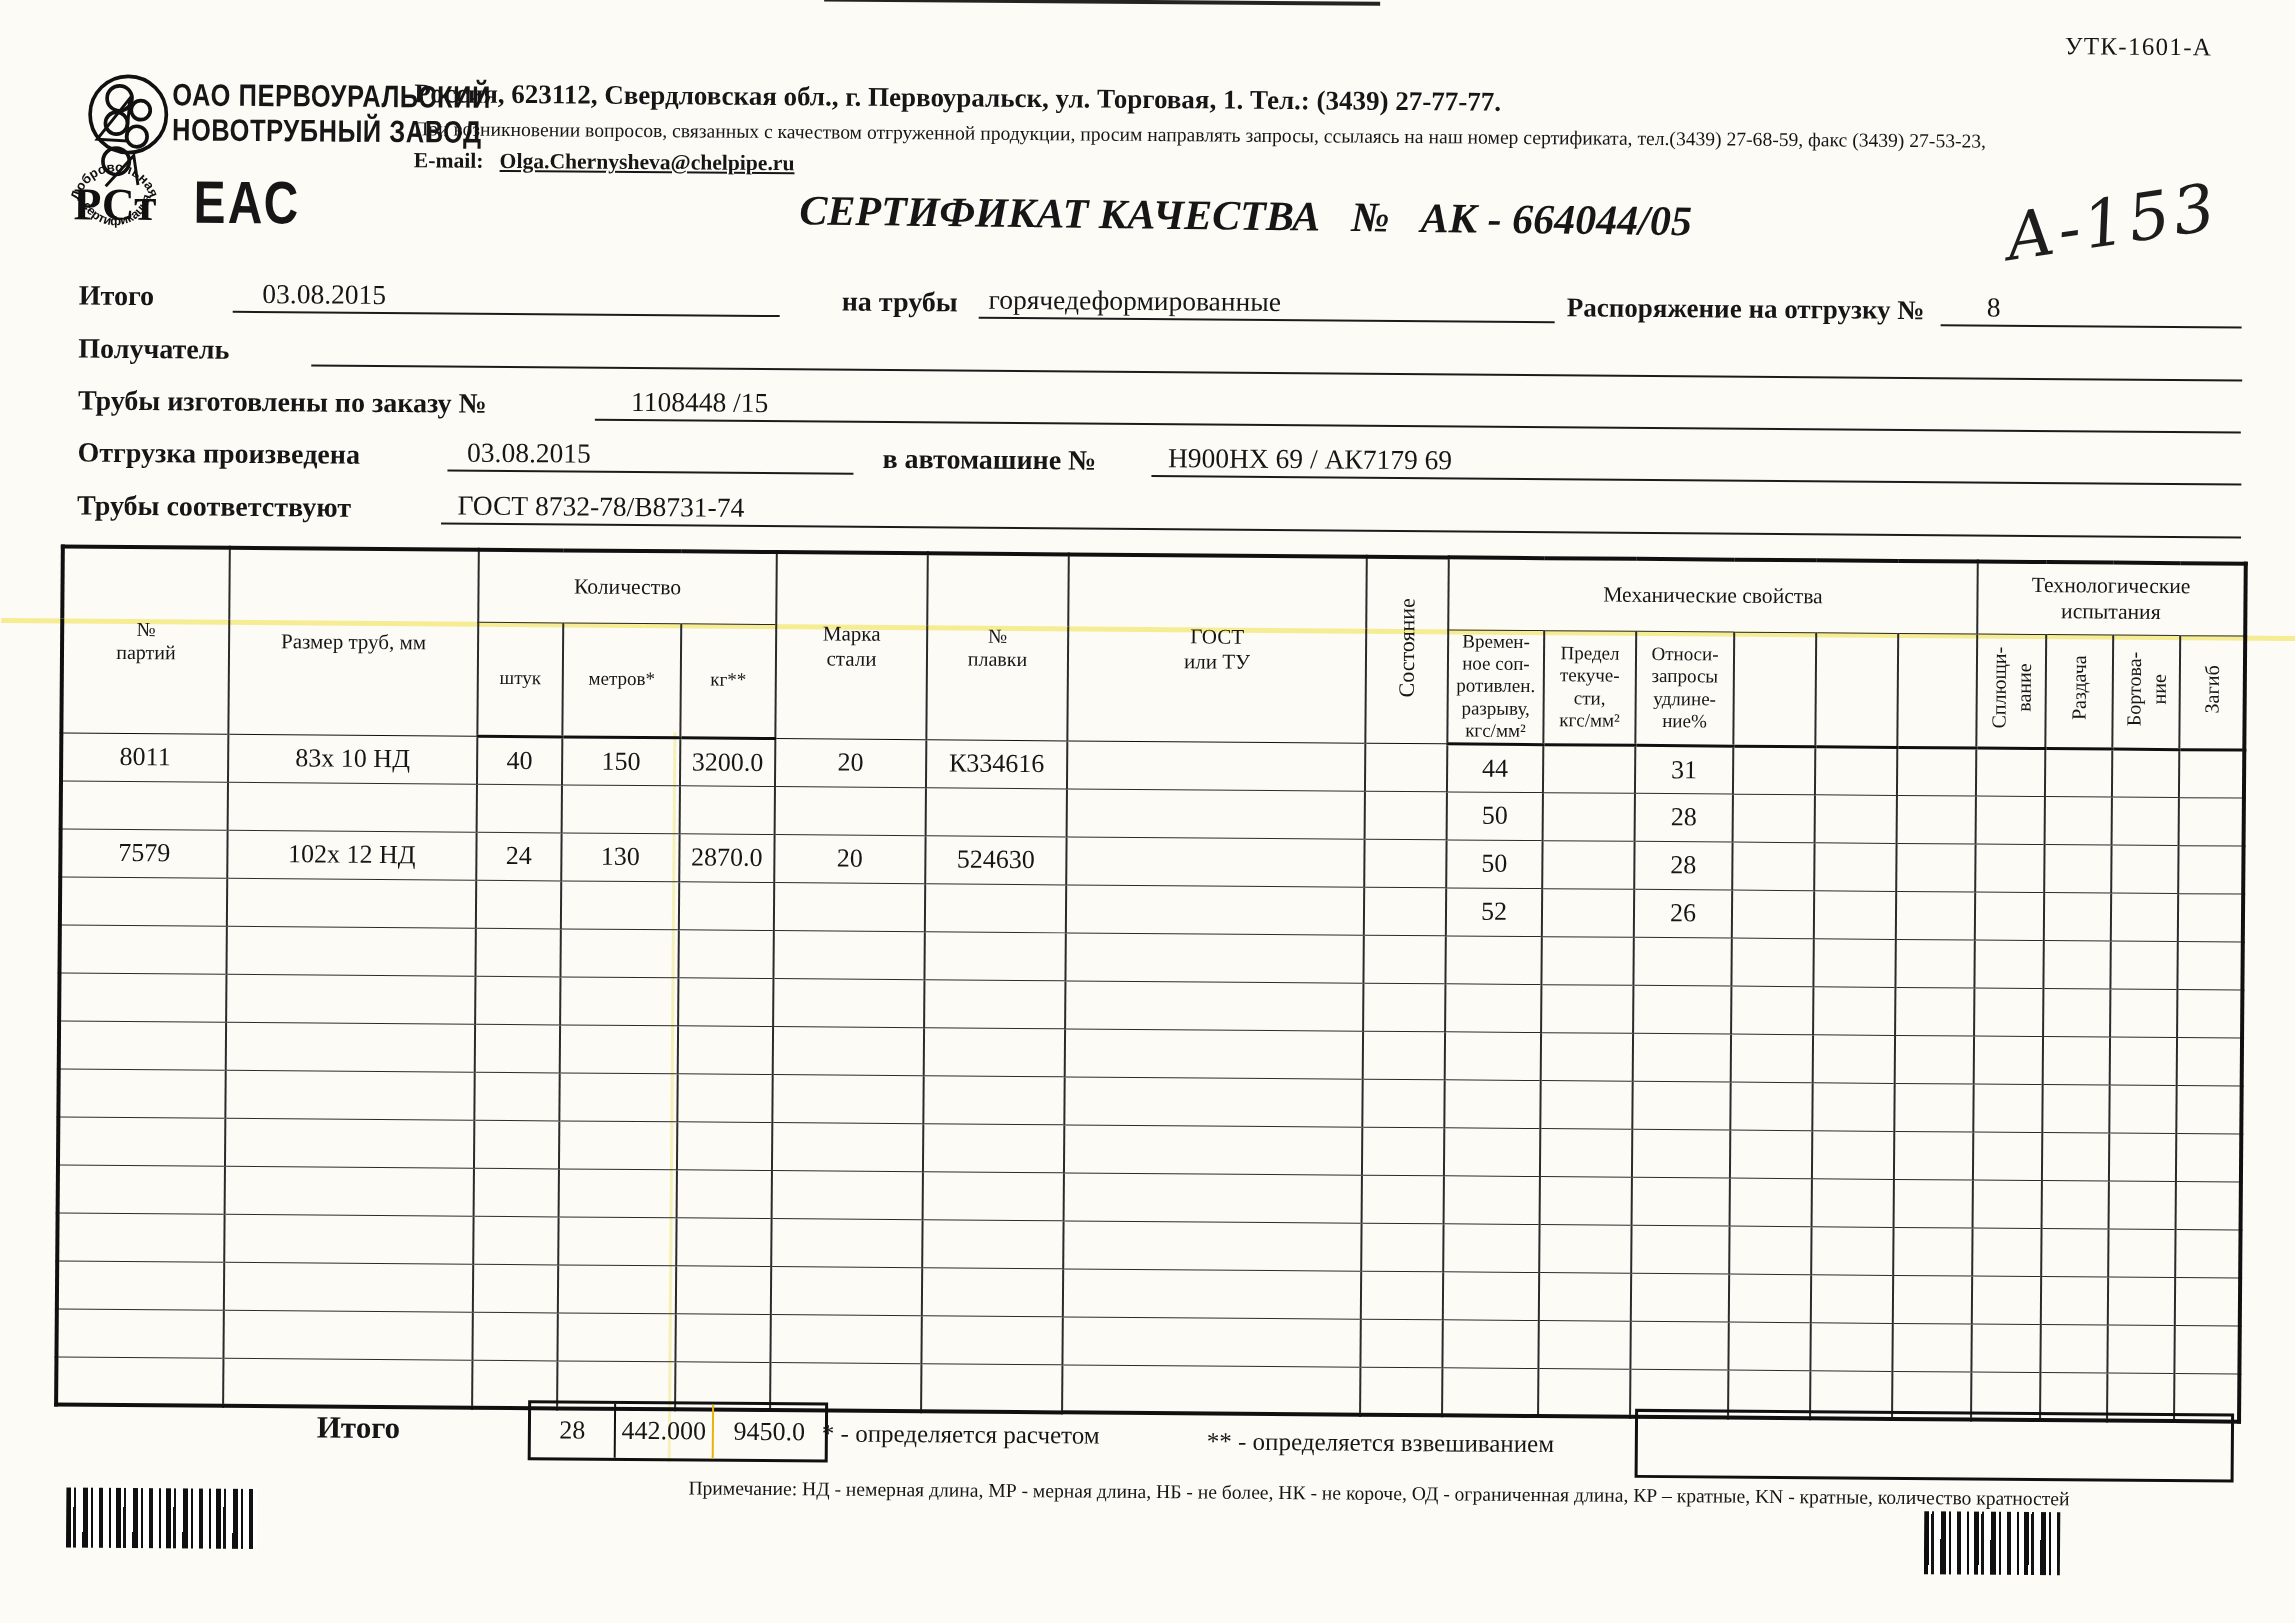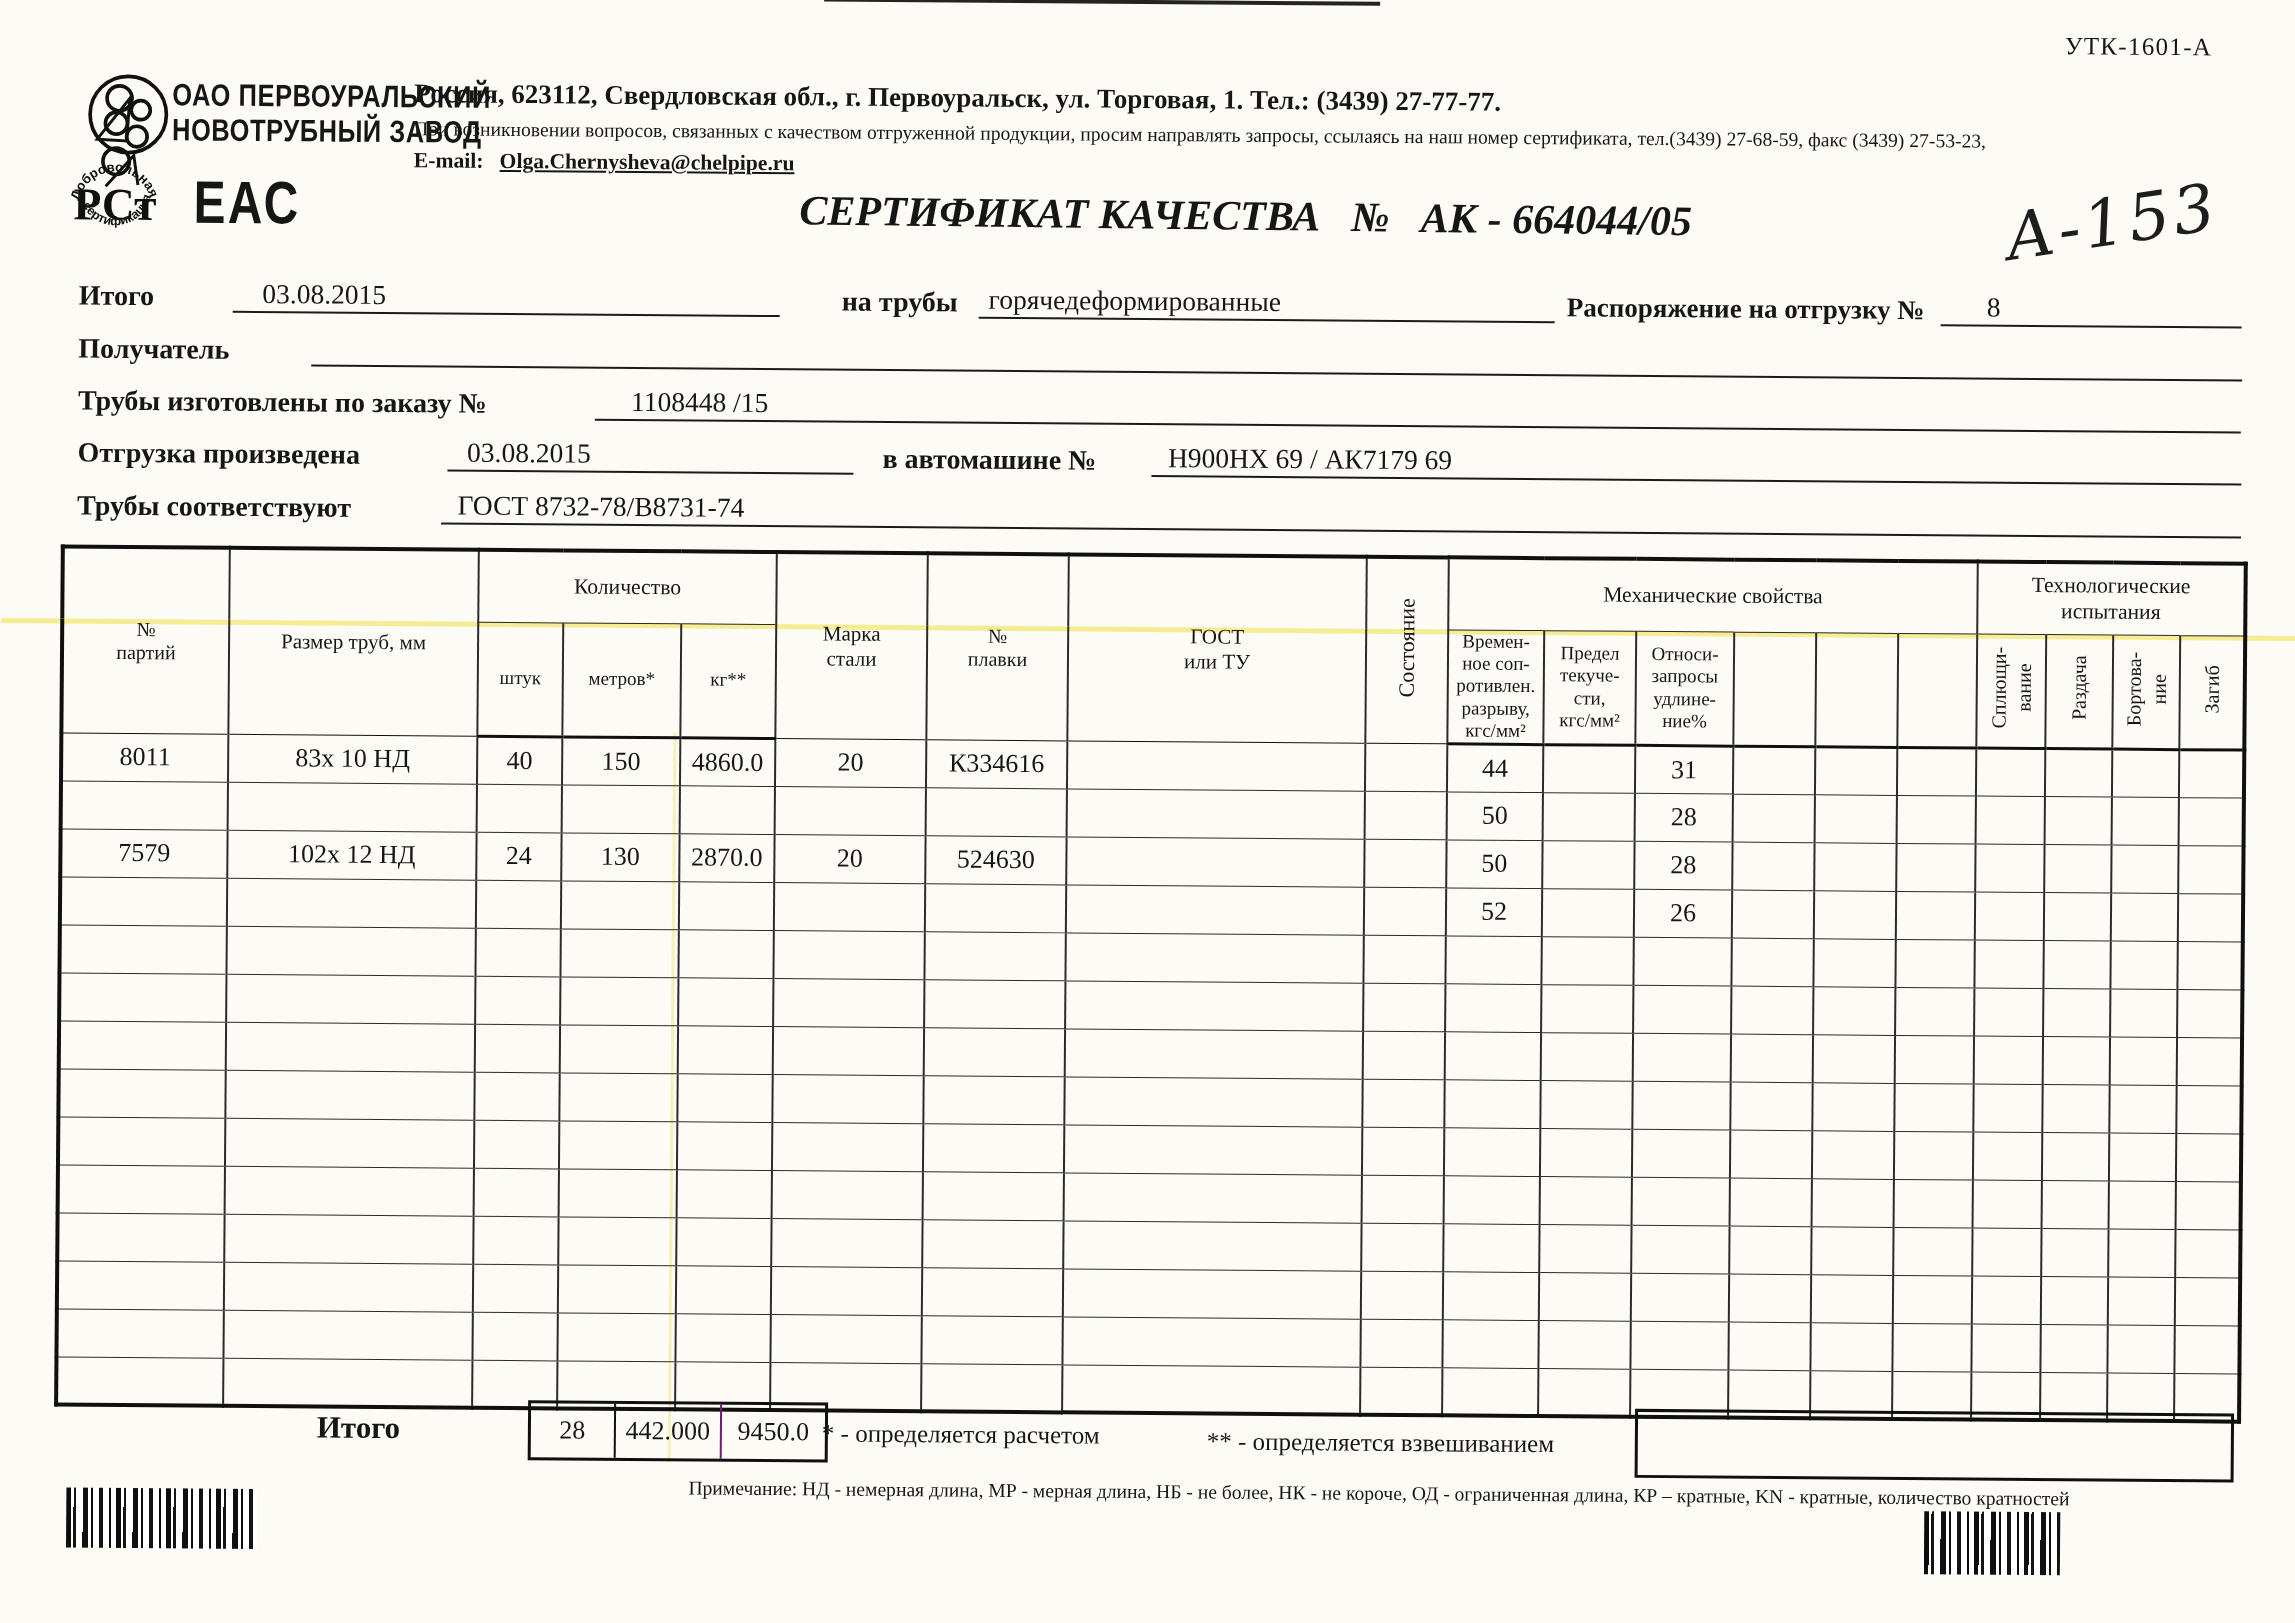--- a/index.html
+++ b/index.html
@@ -206,21 +206,21 @@
 ние</span></th>
           <th><span class="vert">Загиб</span></th>
         </tr>
       </thead>
       <tbody id="tbody">
             <tr>
               <td class="bc">8011</td>
               <td class="bc">83х 10 НД</td>
               <td class="bc">40</td>
               <td class="bc">150</td>
-              <td class="bc">4860.0</td>
+              <td class="bc">3200.0</td>
               <td class="bc">20</td>
               <td class="bc">К334616</td>
               <td class="bc"></td>
               <td class="bc"></td>
               <td class="bc">44</td>
               <td class="bc"></td>
               <td class="bc">31</td>
               <td class="bc"></td>
               <td class="bc"></td>
               <td class="bc"></td>
@@ -502,21 +502,21 @@
               <td class="bc"></td>
               <td class="bc"></td>
             </tr>
           </tbody>
     </table>
   </div>
 
   <div class="abs itogo" style="left:216px;top:1416px;width:295px;text-align:center;">Итого</div>
   <div class="totbox" style="left:533px;top:1405px;width:300px;height:60px;">
     <div class="totcell" style="width:85px;border-right:2px solid #101010;">28</div>
-    <div class="totcell" style="width:106px;border-right:2px solid #701a75;">442.000</div>
+    <div class="totcell" style="width:98px;border-right:2px solid #eab308;">442.000</div>
     <div class="totcell" style="flex:1;">9450.0</div>
   </div>
   <div class="abs fnote" style="left:827px;top:1422px;">* - определяется расчетом</div>
   <div class="abs fnote" style="left:1212px;top:1427px;">** - определяется взвешиванием</div>
   <div class="emptybox" style="left:1640px;top:1405px;width:599px;height:69px;"></div>
 
   <div class="abs note" style="left:694px;top:1481px;">Примечание: НД - немерная длина, МР - мерная длина, НБ - не более, НК - не короче, ОД - ограниченная длина, КР – кратные, KN - кратные, количество кратностей</div>
 
   <div class="barcode" style="left:72px;top:1496px;width:191px;height:60px;"></div>
   <div class="barcode" style="left:1930px;top:1505px;width:136px;height:63px;"></div>

